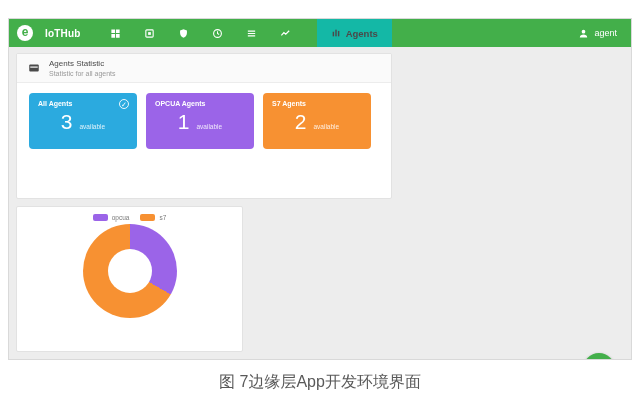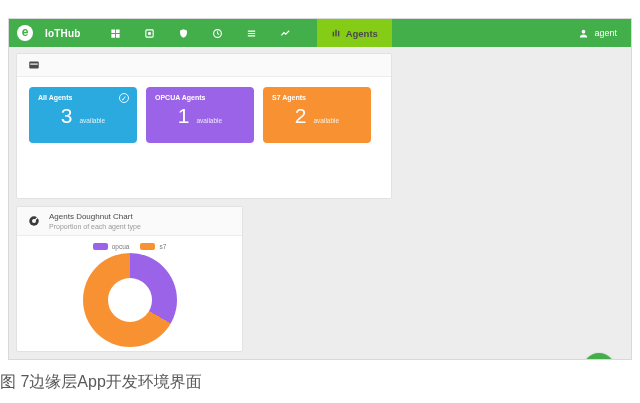--- a/index.html
+++ b/index.html
@@ -8,21 +8,21 @@
   .window { position:absolute; left:8px; top:18px; width:624px; height:342px; background:#ededed; border:1px solid #d9d9d9; overflow:hidden; }
 
   
   .navbar { height:28px; background:#43AF4A; display:flex; align-items:stretch; color:#fff; }
   .brand-wrap { display:flex; align-items:center; padding-left:8px; }
   .logo { width:16px; height:16px; border-radius:50%; background:#fff; color:#43AF4A; font-weight:bold; font-size:12px; line-height:15px; text-align:center; }
   .brand { font-size:10px; font-weight:bold; margin-left:6px; letter-spacing:.2px;padding-left:6px; }
   .nav-icons { display:flex; align-items:center; margin-left:18px; }
   .nav-icon { width:34px; display:flex; justify-content:center; align-items:center; cursor:pointer; }
   .nav-icon svg { width:11px; height:11px; }
-  .tab-active { margin-left:14px; background:#84cc16; color:#4a4a4a; display:flex; align-items:center; gap:5px; padding:0 14px; font-size:9.5px; font-weight:bold; }
+  .tab-active { margin-left:14px; background:#14b8a6; color:#4a4a4a; display:flex; align-items:center; gap:5px; padding:0 14px; font-size:9.5px; font-weight:bold; }
   .tab-active svg { width:10px; height:10px; }
   .nav-right { margin-left:auto; display:flex; align-items:center; gap:5px; padding-right:14px; font-size:9px; }
   .nav-right svg { width:11px; height:11px; }
 
   
   .content { padding:6px 7px; display:flex; flex-wrap:wrap; gap:7px; }
   .panel { background:#fff; border:1px solid #e2e2e2; border-radius:2px; overflow:hidden; }
   .panel-header { background:#fafafa; border-bottom:1px solid #ececec; display:flex; align-items:center; gap:9px; padding:5px 11px; }
   .panel-header svg { width:12px; height:12px; flex:none; }
   .ph-title { font-size:8px; color:#4a4a4a; }
@@ -44,21 +44,21 @@
   
   .chart-body { padding:7px 6px 0; display:flex; flex-direction:column; align-items:center; }
   .legend { display:flex; align-items:center; gap:11px; }
   .legend-item { display:flex; align-items:center; gap:4px; font-size:6.5px; color:#7a7a7a; }
   .legend-swatch { width:15px; height:7px; border-radius:2px; }
   .doughnut { width:94px; height:94px; border-radius:50%; margin-top:3px; position:relative; }
   .doughnut-hole { position:absolute; left:50%; top:50%; width:44px; height:44px; margin:-22px 0 0 -22px; border-radius:50%; background:#fff; }
 
   .fab { position:absolute; right:16px; bottom:-26px; width:32px; height:32px; border-radius:50%; background:#43AF4A; box-shadow:0 1px 3px rgba(0,0,0,.3); cursor:pointer; }
 
-  .caption { position:absolute; left:0; top:372px; width:640px; font-size:16px; color:#595959; }
+  .caption { position:absolute; left:0; top:372px; width:640px; text-align:center; font-size:16px; color:#595959; }
 </style>
 </head>
 <body>
 
 <div class="window">
 
   <div class="navbar">
     <div class="brand-wrap">
       <div class="logo">e</div>
       <div class="brand">IoTHub</div>
@@ -117,20 +117,24 @@
   </div>
 
   <div class="content">
 
     <div class="panel panel-stats">
       <div class="panel-header">
         <svg viewBox="0 0 24 24">
             <rect x="2.5" y="5" width="19" height="14" rx="2" fill="#4a4a4a"></rect>
             <rect x="4.5" y="9" width="15" height="2.4" fill="#fafafa"></rect>
           </svg>
+        <div>
+          <div class="ph-title">Agents Statistic</div>
+          <div class="ph-sub">Statistic for all agents</div>
+        </div>
       </div>
       <div class="stats-body">
         <div class="stat-card" style="background: rgb(43, 170, 223);">
           <div class="stat-label">All Agents</div>
           <div class="stat-check">✓</div>
           <div class="stat-valrow">
             <span class="stat-value">3</span>
             <span class="stat-unit">available</span>
           </div>
         </div>
@@ -145,31 +149,20 @@
           <div class="stat-label">S7 Agents</div>
           <div class="stat-valrow">
             <span class="stat-value">2</span>
             <span class="stat-unit">available</span>
           </div>
         </div>
       </div>
     </div>
 
     <div class="panel panel-chart">
-      <div class="panel-header">
-        <svg viewBox="0 0 24 24">
-            <circle cx="12" cy="12" r="9.5" fill="#3a3a3a"></circle>
-            <path d="M12 12L19.5 4.5" stroke="#fafafa" stroke-width="2.2"></path>
-            <circle cx="12" cy="12" r="4" fill="#fafafa"></circle>
-          </svg>
-        <div>
-          <div class="ph-title">Agents Doughnut Chart</div>
-          <div class="ph-sub">Proportion of each agent type</div>
-        </div>
-      </div>
       <div class="chart-body">
         <div class="legend">
           <div class="legend-item">
             <span class="legend-swatch" style="background: rgb(155, 100, 232);"></span>
             <span>opcua</span>
           </div>
           <div class="legend-item">
             <span class="legend-swatch" style="background: rgb(247, 145, 50);"></span>
             <span>s7</span>
           </div>

